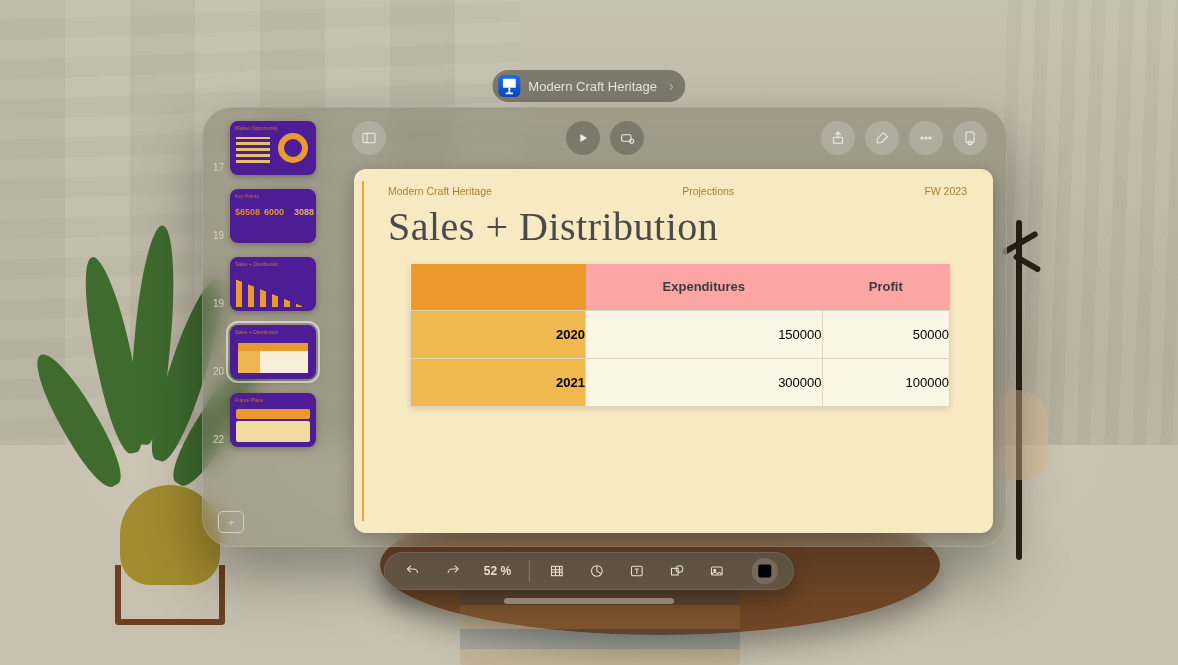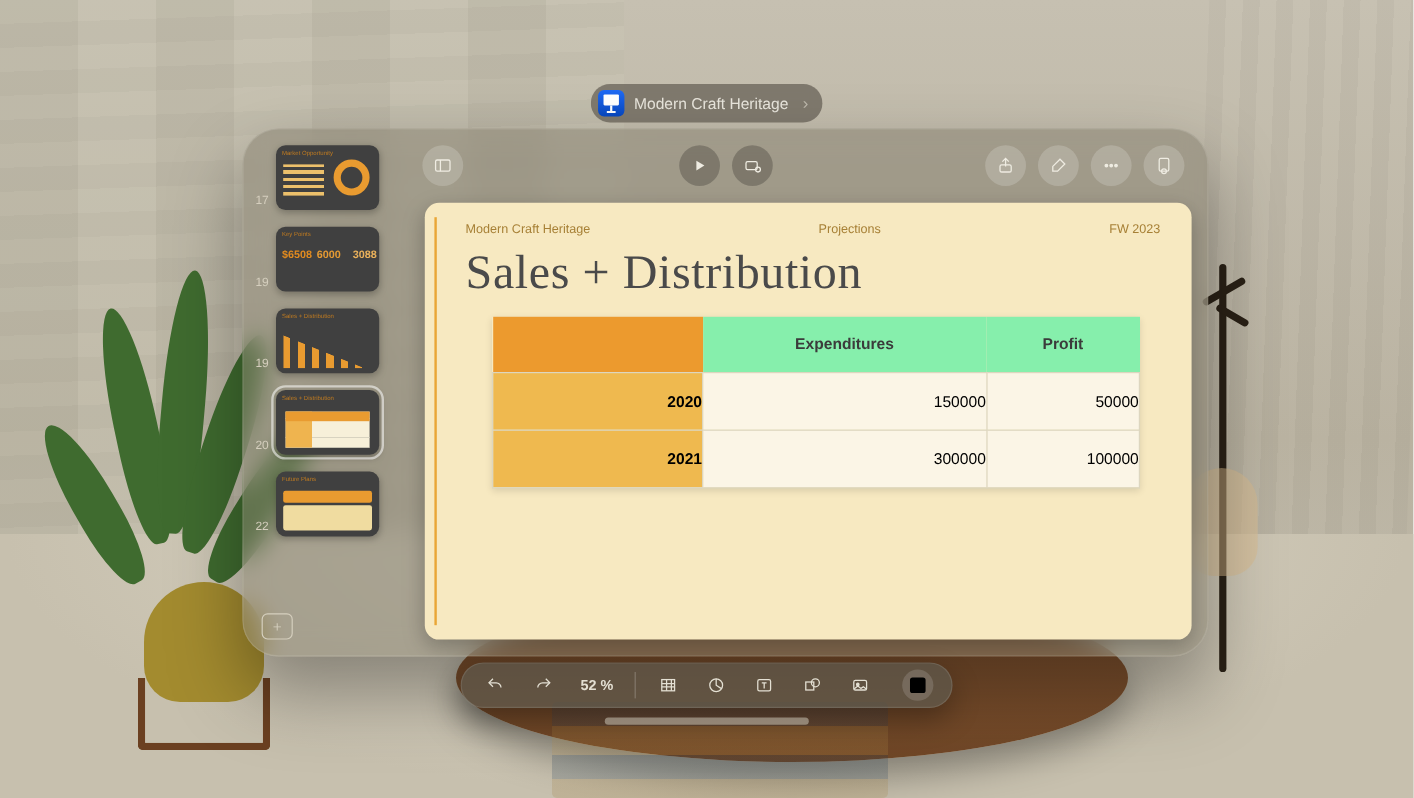--- a/index.html
+++ b/index.html
@@ -68,21 +68,21 @@
     background:rgba(255,255,255,.18); color:#efece2; }
   .tb-btn.dark { background:rgba(0,0,0,.22); }
   .tb-btn svg { width:16px; height:16px; stroke:#efece2; fill:none; stroke-width:1.6; }
 
   
   .navigator { position:absolute; left:4px; top:4px; bottom:4px; width:135px;
     padding:10px 6px 6px 0; overflow:hidden; }
   .thumb-row { display:flex; align-items:flex-end; margin:0 0 14px 6px; }
   .thumb-num { width:18px; font-size:10px; color:#d5cfbe; text-align:right; padding-right:6px;
     align-self:flex-end; margin-bottom:2px;}
-  .thumb { width:86px; height:54px; border-radius:8px; background:#404040; position:relative;
+  .thumb { width:86px; height:54px; border-radius:8px; background:#4c1d95; position:relative;
     box-shadow:0 2px 6px rgba(0,0,0,.25); overflow:hidden; }
   .thumb.sel { outline:2px solid rgba(255,255,255,.55); outline-offset:2px; border-radius:8px; }
   .thumb .t-title{ position:absolute; top:4px; left:5px; font-size:5px; color:#c07b20; }
   
   .t17 .ring{position:absolute;right:8px;top:12px;width:30px;height:30px;border:6px solid #e99b30;border-radius:50%;}
   .t17 .bar{position:absolute;left:6px;top:16px;width:34px;height:26px;
     background:repeating-linear-gradient(0deg,#ecc06b 0 3px, transparent 3px 6px);}
   .t18 .big{position:absolute;left:5px;top:18px;font-size:9px;font-weight:700;color:#e08a1f;}
   .t18 .big2{position:absolute;left:34px;top:18px;font-size:9px;font-weight:700;color:#e59a33;}
   .t18 .big3{position:absolute;left:64px;top:18px;font-size:9px;font-weight:700;color:#eab15b;}
@@ -107,21 +107,21 @@
   
   .canvas { position:absolute; left:152px; right:14px; top:62px; bottom:14px;
     background:#f7e9c1; border-radius:12px; box-shadow:0 6px 18px rgba(0,0,0,.25);
     padding:16px 26px 18px 26px; }
   .canvas-border{position:absolute;left:8px;top:12px;bottom:12px;width:2px;background:#e9a636;}
   .meta { display:flex; justify-content:space-between; font-size:10.5px; color:#a78036; margin-left:8px;}
   .slide-title { font-family:"Georgia","Times New Roman",serif; font-size:40px; font-weight:400;
     color:#4a4a4a; margin:6px 0 14px 8px; letter-spacing:.5px;}
   table.data { border-collapse:collapse; margin-left:30px; width:540px; font-size:13px;
     box-shadow:0 2px 6px rgba(0,0,0,.12);}
-  table.data th { background:#86efac; color:#3b3b3b; font-weight:600; height:46px; }
+  table.data th { background:#fca5a5; color:#3b3b3b; font-weight:600; height:46px; }
   table.data th:first-child{ background:#ec9a2e; }
   table.data td { background:#fbf5e6; text-align:right; height:48px; border:1px solid #ddd6bf;}
   table.data td.rowhead { background:#efb94f; font-weight:700; width:175px;}
   table.data tr:first-child th:first-child{width:175px;}
 
   
   .bottombar { position:absolute; left:50%; top:552px; transform:translateX(-50%);
     height:38px; padding:0 16px; display:flex; align-items:center; gap:14px;
     background:rgba(95,90,78,.72); border-radius:20px;
     box-shadow:0 10px 24px rgba(0,0,0,.3), inset 0 0 0 1px rgba(255,255,255,.1); color:#e4e0d3;}

